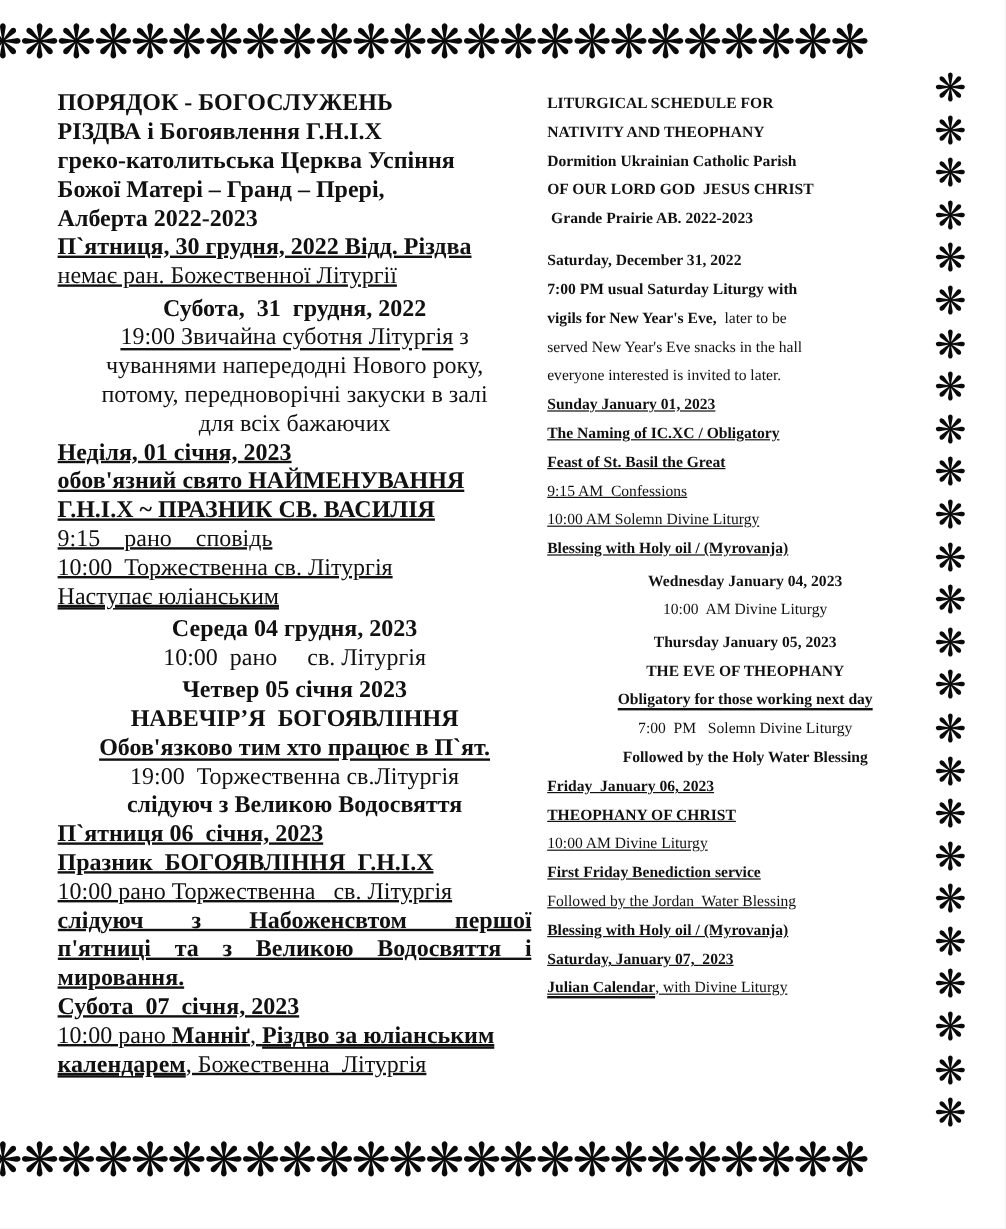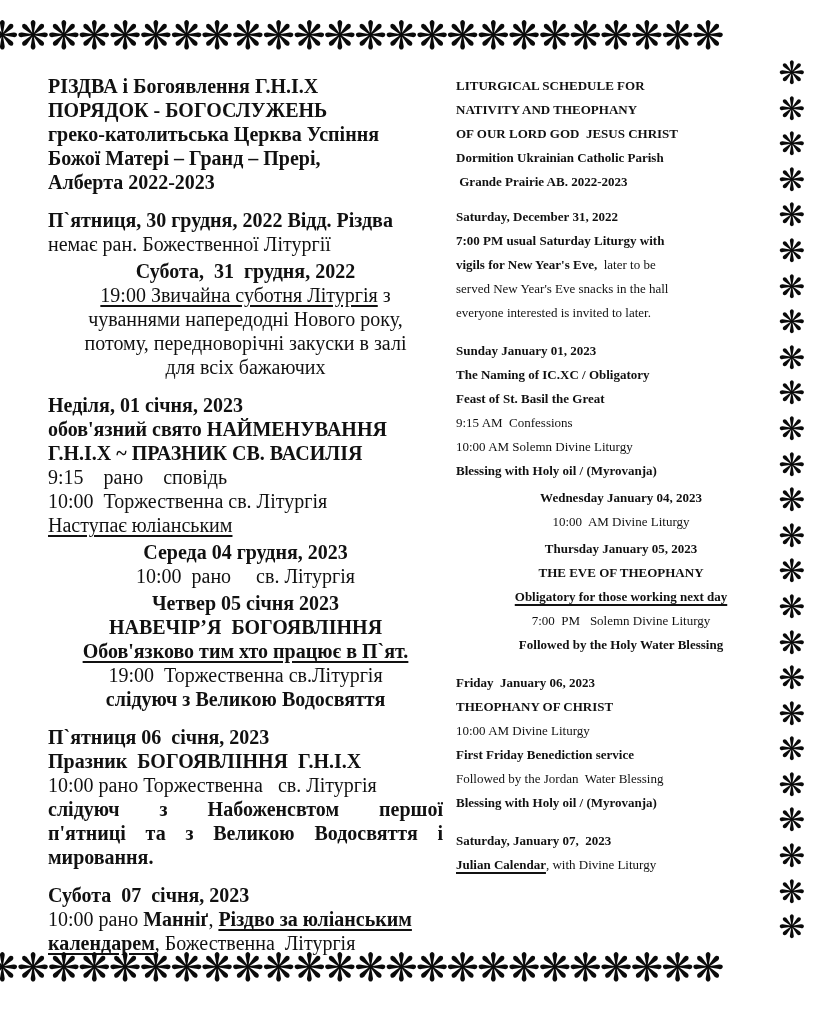--- a/index.html
+++ b/index.html
@@ -35,21 +35,21 @@
     text-align:center;
     z-index:3;
     user-select:none;
   }
   .flower-col .flower{display:block;height:35.6px;line-height:35.6px;}
   
   .col{position:absolute;top:74px;z-index:2;}
   .col.left{left:48px;width:395px;font-size:20px;line-height:24px;}
   .col.right{left:456px;width:330px;font-size:13px;line-height:24px;}
   .section{margin:0;}
-  .section.gap-lg{margin-top:14px;}
+  .section.gap-lg{text-decoration:underline;}
   .section.gap-md{margin-top:11px;}
   .section.gap-sm{margin-top:3px;text-align:center;}
   .line{white-space:pre;}
   .line.just{
     white-space:normal;
     text-align:justify;
     height:24px;overflow:hidden;
   }
   .line.just::after{content:"";display:inline-block;width:100%;}
   .seg.b{font-weight:bold;}
@@ -59,22 +59,22 @@
     text-underline-offset:3px;
   }
 </style>
 </head>
 <body>
 
 <div class="page">
   <div class="border-row top" id="top-border"><span class="flower">❋</span><span class="flower">❋</span><span class="flower">❋</span><span class="flower">❋</span><span class="flower">❋</span><span class="flower">❋</span><span class="flower">❋</span><span class="flower">❋</span><span class="flower">❋</span><span class="flower">❋</span><span class="flower">❋</span><span class="flower">❋</span><span class="flower">❋</span><span class="flower">❋</span><span class="flower">❋</span><span class="flower">❋</span><span class="flower">❋</span><span class="flower">❋</span><span class="flower">❋</span><span class="flower">❋</span><span class="flower">❋</span><span class="flower">❋</span><span class="flower">❋</span><span class="flower">❋</span></div>
   <div class="col left" id="left-col">
       <div class="section">
+        <div class="line"><span class="seg b">ПОРЯДОК - БОГОСЛУЖЕНЬ</span></div>
         <div class="line"><span class="seg b">РІЗДВА і Богоявлення Г.Н.І.Х</span></div>
-        <div class="line"><span class="seg b">ПОРЯДОК - БОГОСЛУЖЕНЬ</span></div>
         <div class="line"><span class="seg b">греко-католитьська Церква Успіння</span></div>
         <div class="line"><span class="seg b">Божої Матері – Гранд – Прері,</span></div>
         <div class="line"><span class="seg b">Алберта 2022-2023</span></div>
       </div>
       <div class="section gap-lg">
         <div class="line"><span class="seg b">П`ятниця, 30 грудня, 2022 Відд. Різдва</span></div>
         <div class="line"><span class="seg">немає ран. Божественної Літургії</span></div>
       </div>
       <div class="section gap-sm">
         <div class="line"><span class="seg b">Субота,  31  грудня, 2022</span></div>
@@ -113,22 +113,22 @@
       <div class="section gap-lg">
         <div class="line"><span class="seg b">Субота  07  січня, 2023</span></div>
         <div class="line"><span class="seg">10:00 рано </span><span class="seg b">Манніґ</span><span class="seg">, </span><span class="seg b u">Різдво за юліанським</span></div>
         <div class="line"><span class="seg b u">календарем</span><span class="seg">, Божественна  Літургія</span></div>
       </div>
     </div>
   <div class="col right" id="right-col">
       <div class="section">
         <div class="line"><span class="seg b">LITURGICAL SCHEDULE FOR</span></div>
         <div class="line"><span class="seg b">NATIVITY AND THEOPHANY</span></div>
+        <div class="line"><span class="seg b">Dormition Ukrainian Catholic Parish</span></div>
         <div class="line"><span class="seg b">OF OUR LORD GOD  JESUS CHRIST</span></div>
-        <div class="line"><span class="seg b">Dormition Ukrainian Catholic Parish</span></div>
         <div class="line"><span class="seg b"> Grande Prairie AB. 2022-2023</span></div>
       </div>
       <div class="section gap-md">
         <div class="line"><span class="seg b">Saturday, December 31, 2022</span></div>
         <div class="line"><span class="seg b">7:00 PM usual Saturday Liturgy with</span></div>
         <div class="line"><span class="seg b">vigils for New Year's Eve,</span><span class="seg">  later to be</span></div>
         <div class="line"><span class="seg">served New Year's Eve snacks in the hall</span></div>
         <div class="line"><span class="seg">everyone interested is invited to later.</span></div>
       </div>
       <div class="section gap-lg">

